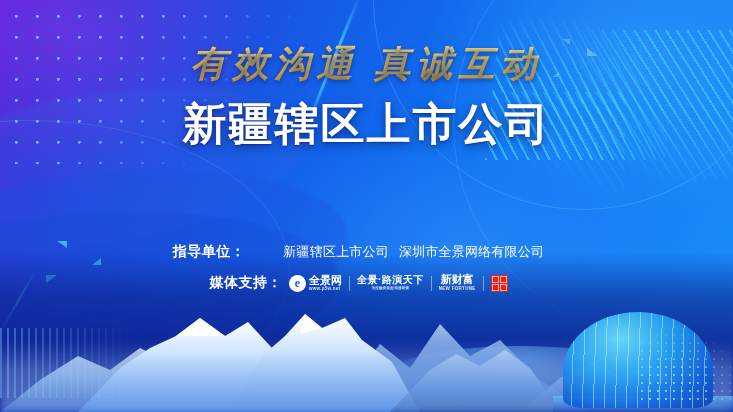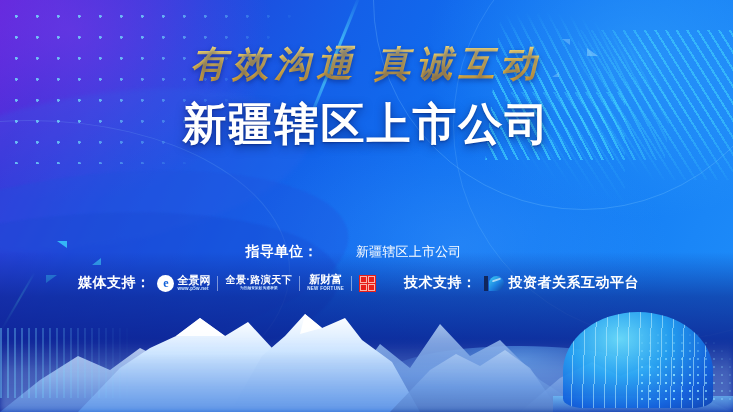--- a/index.html
+++ b/index.html
@@ -228,20 +228,21 @@
 
   <div class="credits">
 
     <div class="crow crow1">
       <div class="cgroup">
         <span class="clabel">指导单位：</span>
       </div>
       <div class="cgroup">
         <span class="ctext">新疆辖区上市公司</span>
         <span style="display:inline-block;width:10px;"></span>
+        <span class="ctext">深圳市全景网络有限公司</span>
       </div>
     </div>
 
     <div class="crow crow2">
 
       <div class="cgroup">
         <span class="clabel">媒体支持：</span>
 
         <div class="logo-p5w">
           <div class="p5w-mark">
@@ -270,28 +271,17 @@
         <span class="sep"></span>
 
         <div class="logo-seal">
           <i></i>
           <i></i>
           <i></i>
           <i></i>
         </div>
       </div>
 
-      <div class="cgroup">
-        <span class="clabel">技术支持：</span>
-        <div class="logo-ir">
-          <div class="ir-i"></div>
-          <div class="ir-r">
-            <div class="rb"></div>
-            <div class="rl"></div>
-          </div>
-        </div>
-        <span class="clabel">投资者关系互动平台</span>
-      </div>
 
     </div>
   </div>
 
 </div>
 
 </body></html>

